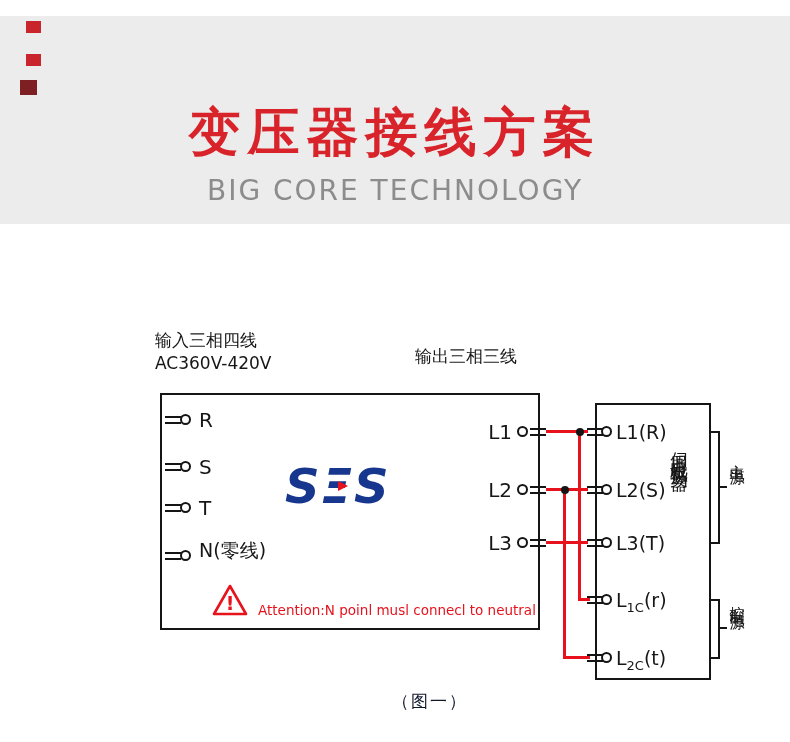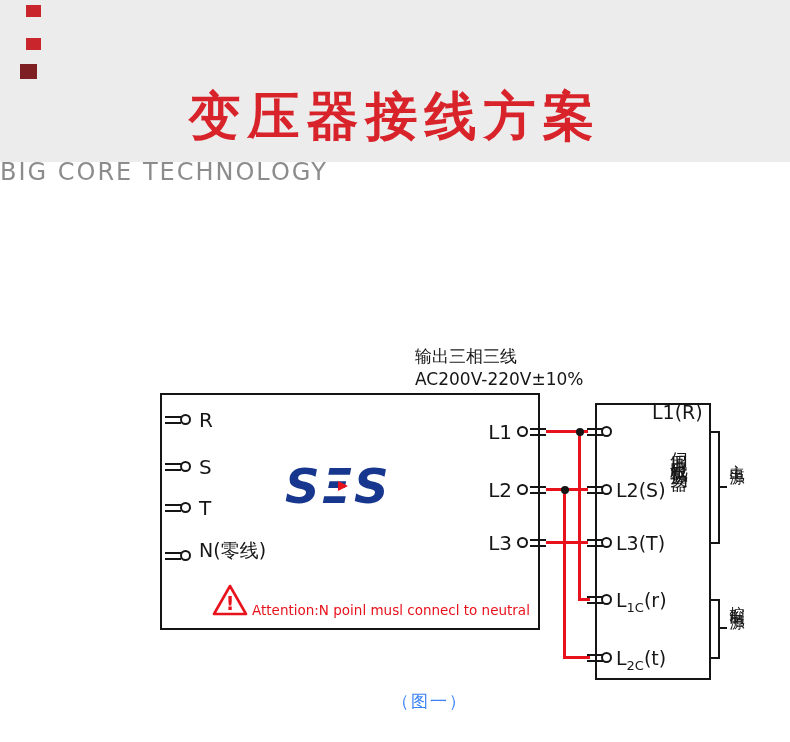--- a/index.html
+++ b/index.html
@@ -8,34 +8,34 @@
     background:#ffffff;
   }
   #canvas {
     position:relative;
     width:790px; height:742px;
     background:#ffffff;
     overflow:hidden;
   }
   
   .header {
-    position:absolute; left:0; top:0; width:790px; height:162px;
+    position:absolute; left:0; top:16px; width:790px; height:208px;
     background:#ececec;
   }
   .mark { position:absolute; }
   .page-title {
     position:absolute; left:0; top:82px; width:100%;
     text-align:center;
     font-size:52px; font-weight:900; letter-spacing:7px;
     color:#d8232a;
   }
   .page-subtitle {
     position:absolute; left:0; top:158px; width:100%;
-    text-align:left;
-    font-size:24px; font-weight:500; letter-spacing:2px;
+    text-align:center;
+    font-size:28px; font-weight:500; letter-spacing:2px;
     color:#8c8c8c;
   }
   .section-title {
     position:absolute; left:14px; top:223px;
     font-size:28px; color:#161616; letter-spacing:2px;
   }
   
   .col-label { position:absolute; font-size:17px; line-height:23px; color:#161616; font-weight:500; }
   
   .dbox {
@@ -68,50 +68,53 @@
     letter-spacing:2px; color:#17368d;
   }
   .logo-accent {
     position:absolute; left:338px; top:481px; width:0; height:0;
     border-left:10px solid #e8121c;
     border-top:5px solid transparent;
     border-bottom:5px solid transparent;
   }
   
   .warn-cn { position:absolute; left:252px; top:580px; font-size:15.5px; font-weight:bold; color:#e8121c; }
-  .warn-en { position:absolute; left:252px; top:602px; font-size:13.5px; color:#e8121c; }
+  .warn-en { position:absolute; left:258px; top:602px; font-size:13.5px; color:#e8121c; }
   
   .vtext {
     position:absolute; writing-mode:vertical-rl; text-orientation:upright;
     color:#161616;
   }
   .servo-vlabel { left:667px; top:438px; font-size:17.5px; letter-spacing:4px; }
   .power-label { left:727px; font-size:15px; letter-spacing:3px; }
   .caption {
     position:absolute; left:430px; top:690px; transform:translateX(-50%);
-    font-size:17px; color:#3b82f6; letter-spacing:2px;
+    font-size:17px; color:#0f172a; letter-spacing:2px;
   }
 </style>
 </head>
 <body>
 
 <div id="canvas">
 
   <div class="header">
     <div class="mark" style="left:26px;top:5px;width:15px;height:12px;background:#c9252d;"></div>
     <div class="mark" style="left:26px;top:38px;width:15px;height:12px;background:#c9252d;"></div>
     <div class="mark" style="left:20px;top:64px;width:17px;height:15px;background:#7e1f24;"></div>
     <div class="page-title">变压器接线方案</div>
     <div class="page-subtitle">BIG CORE TECHNOLOGY</div>
   </div>
 
 
+  <div class="col-label" style="left:155px;top:329px;">
+    <div>输入三相四线</div>
+    <div>AC360V-420V</div>
+  </div>
   <div class="col-label" style="left:415px;top:345px;">
     <div>输出三相三线</div>
-    <div>AC200V-220V±10%</div>
   </div>
 
   <div class="dbox" style="left:160px;top:393px;width:380px;height:237px;"></div>
 
   <div class="eq" style="left:165px;top:416px;"></div>
   <div class="circle" style="left:180px;top:414px;"></div>
   <div class="term-label" style="left:199px;top:407px;">R</div>
 
   <div class="eq" style="left:165px;top:463px;"></div>
   <div class="circle" style="left:180px;top:461px;"></div>
@@ -153,21 +156,21 @@
   <div class="rwire-h" style="left:578px;top:598px;width:12px;"></div>
   <div class="rwire-v" style="left:563px;top:488px;height:171px;"></div>
   <div class="rwire-h" style="left:563px;top:656px;width:27px;"></div>
   <div class="dot" style="left:576px;top:428px;"></div>
   <div class="dot" style="left:561px;top:486px;"></div>
 
   <div class="dbox" style="left:595px;top:403px;width:116px;height:277px;"></div>
 
   <div class="eq" style="left:587px;top:428px;"></div>
   <div class="circle" style="left:601px;top:426px;"></div>
-  <div class="servo-term" style="top:400px;margin-left:36px;">
+  <div class="servo-term" style="top:420px;">
     <span>L1(R)</span><sub></sub><span></span>
   </div>
 
   <div class="eq" style="left:587px;top:486px;"></div>
   <div class="circle" style="left:601px;top:484px;"></div>
   <div class="servo-term" style="top:478px;">
     <span>L2(S)</span><sub></sub><span></span>
   </div>
 
   <div class="eq" style="left:587px;top:539px;"></div>

